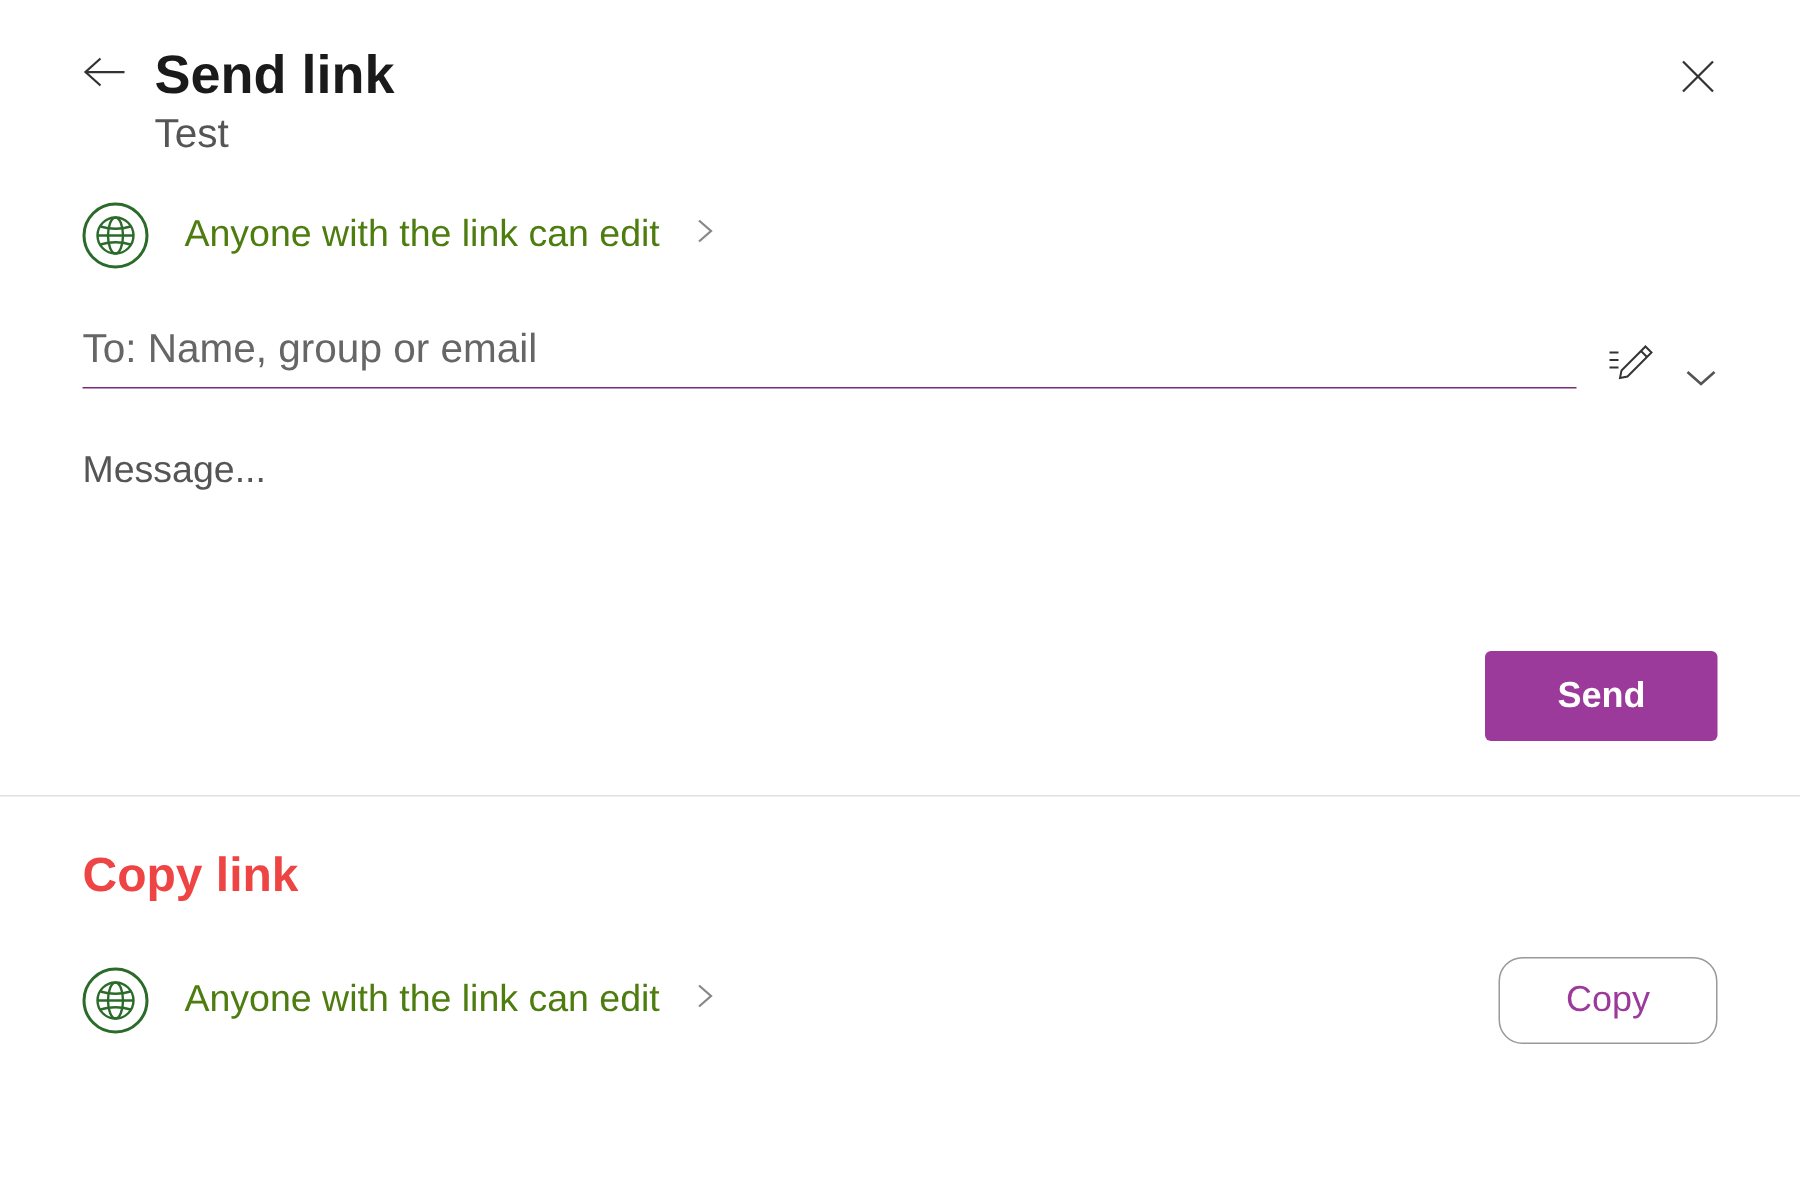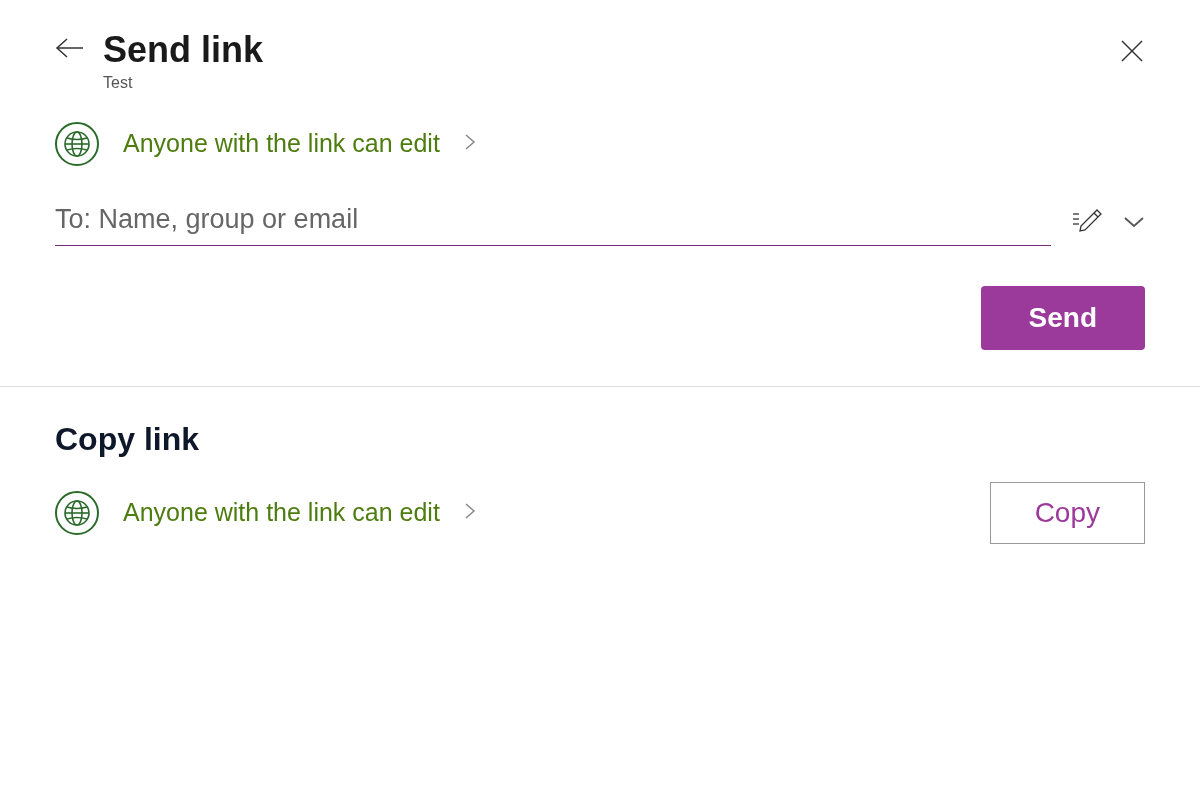--- a/index.html
+++ b/index.html
@@ -43,21 +43,21 @@
       flex-direction: column;
       justify-content: space-between;
     }
     .title {
       font-size: 36px;
       font-weight: 700;
       color: #1a1a1a;
       line-height: 1.1;
     }
     .subtitle {
-      font-size: 16px;
+      font-size: 27px;
       color: #555;
       margin-top: 4px;
     }
     .close-btn {
       position: absolute;
       right: 0;
       top: 8px;
       cursor: pointer;
     }
     .close-btn svg {
@@ -96,21 +96,21 @@
     }
     .perm-chevron svg {
       width: 12px;
       height: 18px;
       stroke: #888;
       stroke-width: 1.5;
       fill: none;
     }
     .to-row {
       display: flex;
-      align-items: center;
+      align-items: flex-end;
       gap: 20px;
       margin-bottom: 40px;
     }
     .to-input {
       flex: 1;
       border: none;
       border-bottom: 1.5px solid #7a2a7a;
       font-size: 27px;
       padding: 6px 0 10px 0;
       outline: none;
@@ -161,56 +161,56 @@
     .send-row {
       display: flex;
       justify-content: flex-end;
       margin-top: 10px;
       margin-bottom: 36px;
     }
     .send-btn {
       background: #9b3a9b;
       color: #fff;
       border: none;
-      font-size: 28px;
+      font-size: 24px;
       font-weight: 600;
       padding: 16px 48px;
       border-radius: 4px;
       cursor: pointer;
     }
     .divider {
       border: none;
       border-top: 1px solid #e0e0e0;
       margin: 0 -55px 34px -55px;
     }
     .copy-title {
       font-size: 32px;
       font-weight: 700;
-      color: #0f172a;
-      margin-bottom: 24px;
+      color: #ef4444;
+      margin-bottom: 36px;
     }
     .copy-row {
       display: flex;
       align-items: center;
       justify-content: space-between;
     }
     .copy-left {
       display: flex;
       align-items: center;
       gap: 24px;
       cursor: pointer;
     }
     .copy-btn {
       background: #fff;
       border: 1.5px solid #999;
       color: #9b3a9b;
-      font-size: 28px;
+      font-size: 24px;
       font-weight: 400;
       padding: 14px 44px;
-      border-radius: 0;
+      border-radius: 16px;
       cursor: pointer;
     }
   </style>
 </head>
 <body>
 
 <div class="dialog">
 
   <div class="header">
     <div class="back-btn">
@@ -260,20 +260,21 @@
         <line x1="23" y1="7" x2="27" y2="11"></line>
       </svg>
     </div>
     <div class="chevron-down-btn">
       <svg viewBox="0 0 22 14">
         <polyline points="2,3 11,11 20,3"></polyline>
       </svg>
     </div>
   </div>
 
+  <textarea class="message-area" placeholder="Message..." style=""></textarea>
 
   <div class="send-row">
     <button class="send-btn">Send</button>
   </div>
 
   <hr class="divider">
 
   <div class="copy-title">Copy link</div>
 
   <div class="copy-row">

